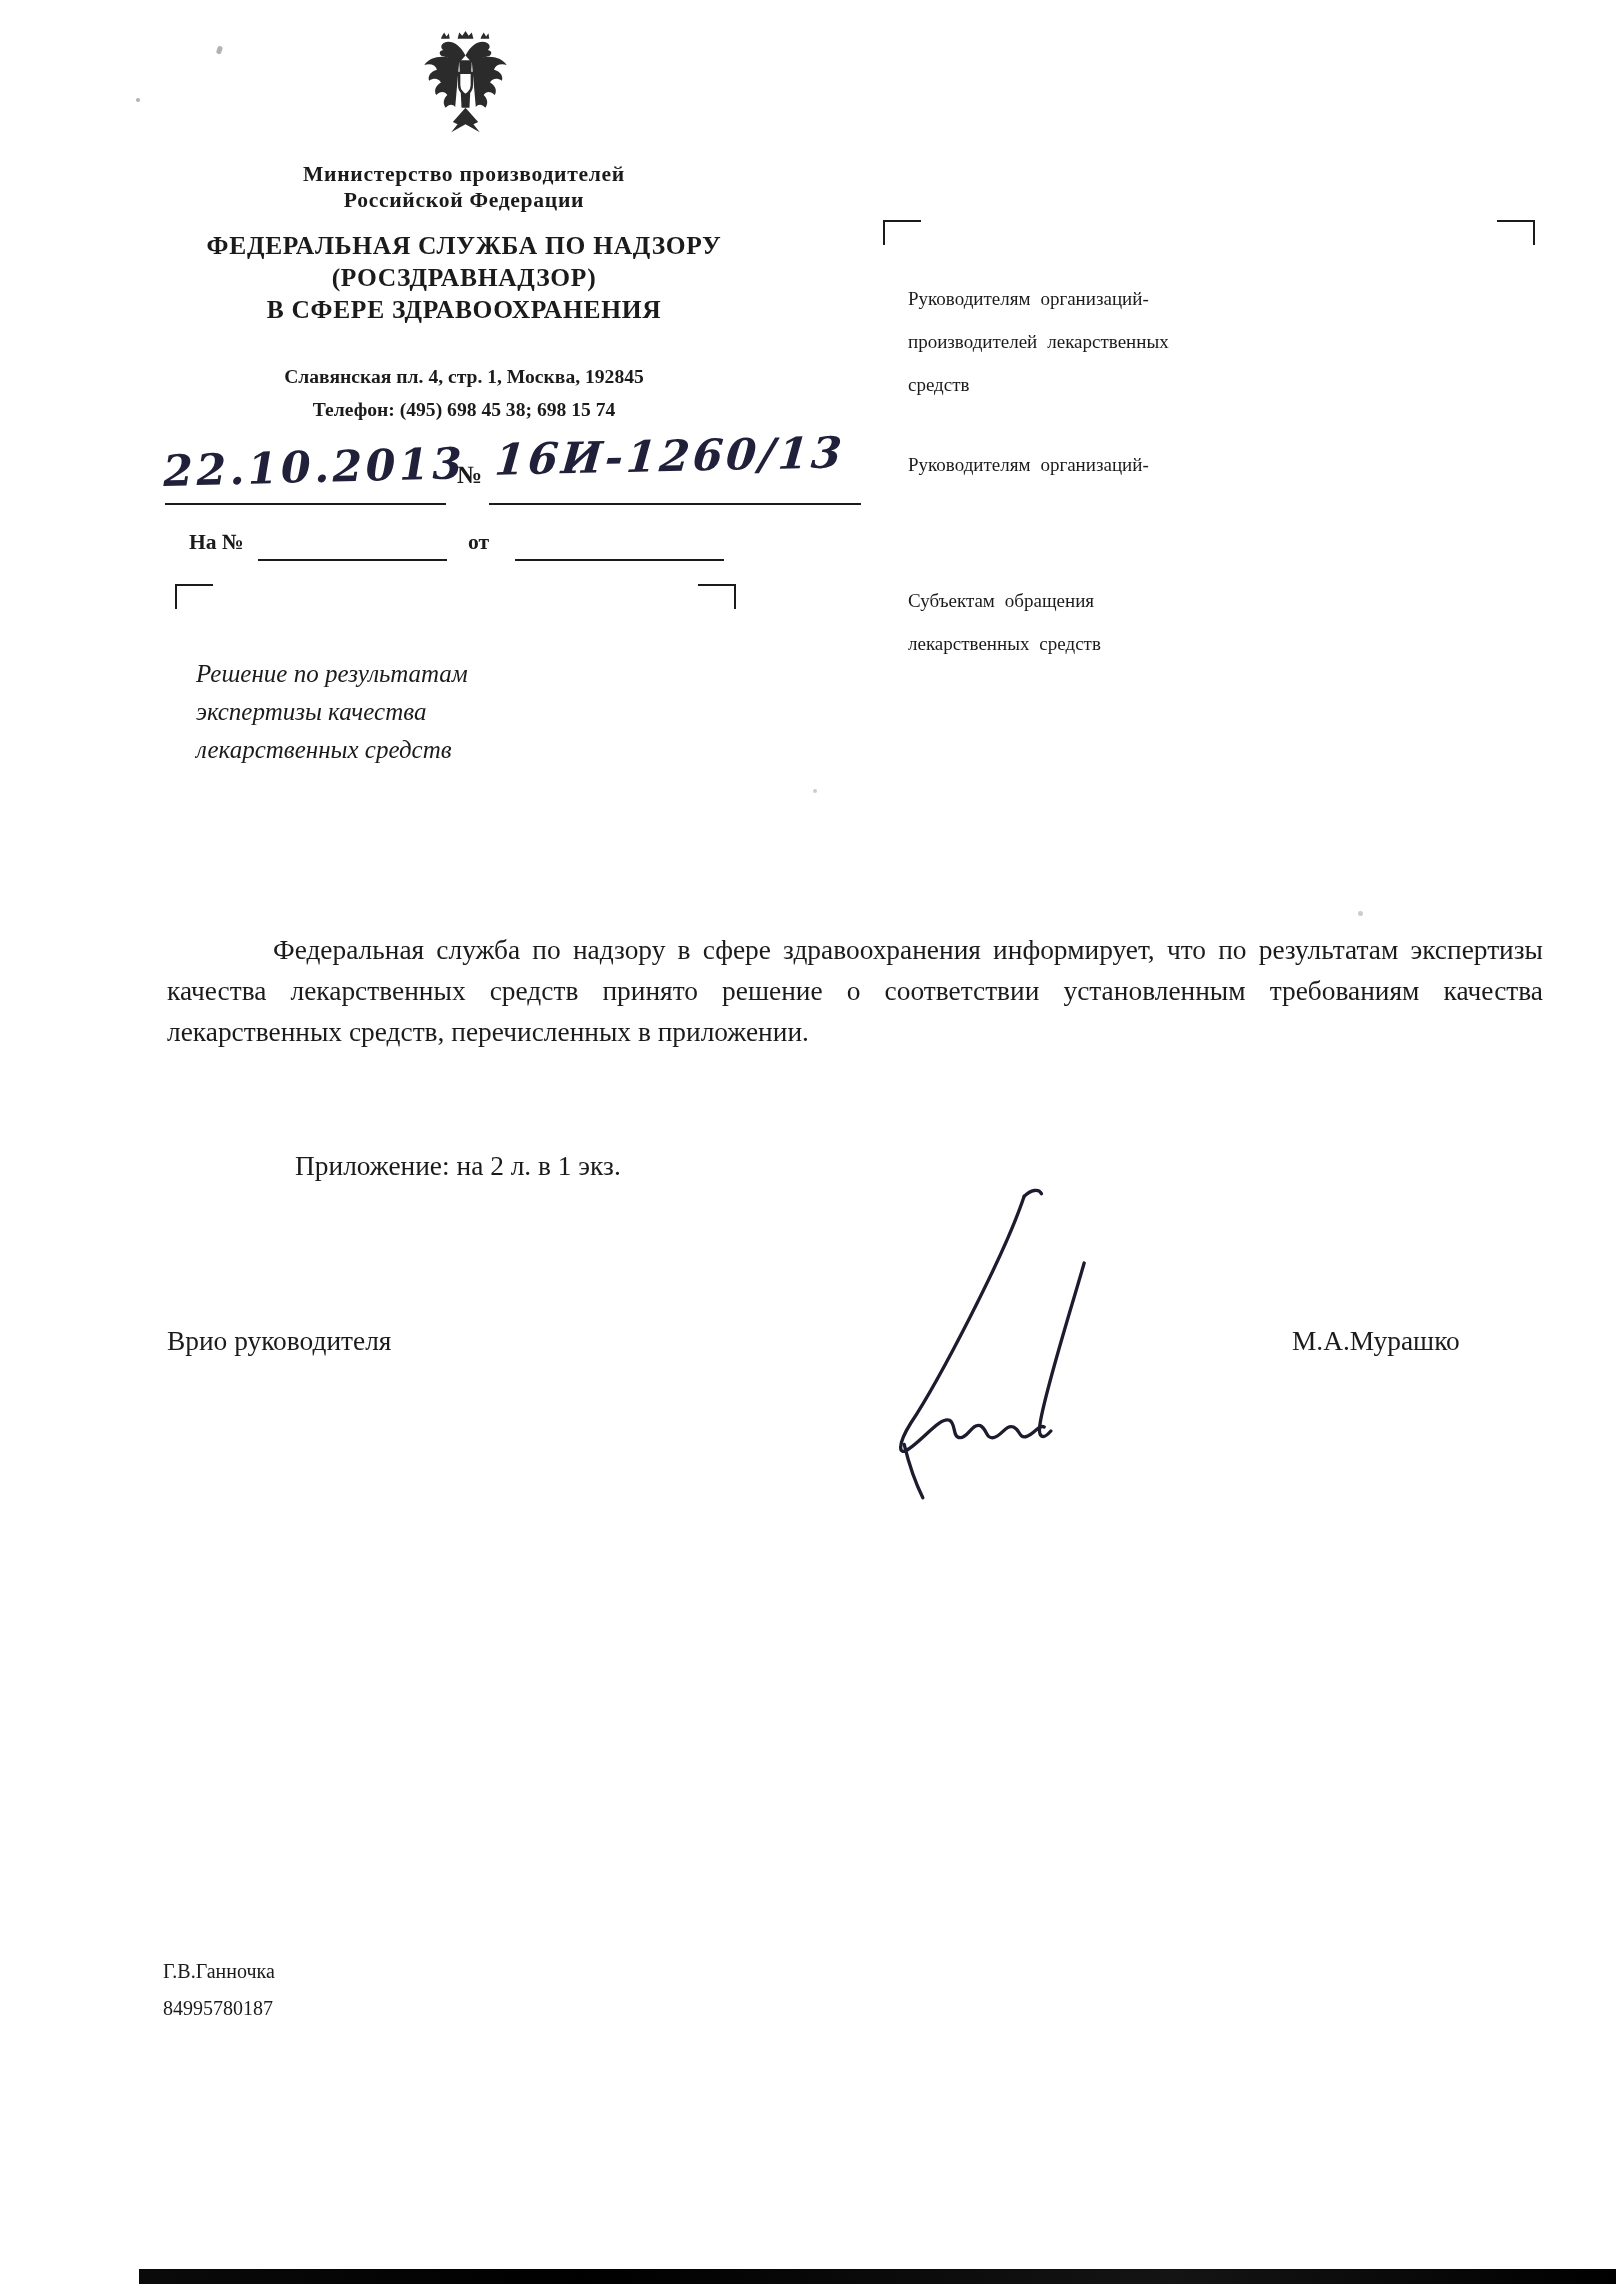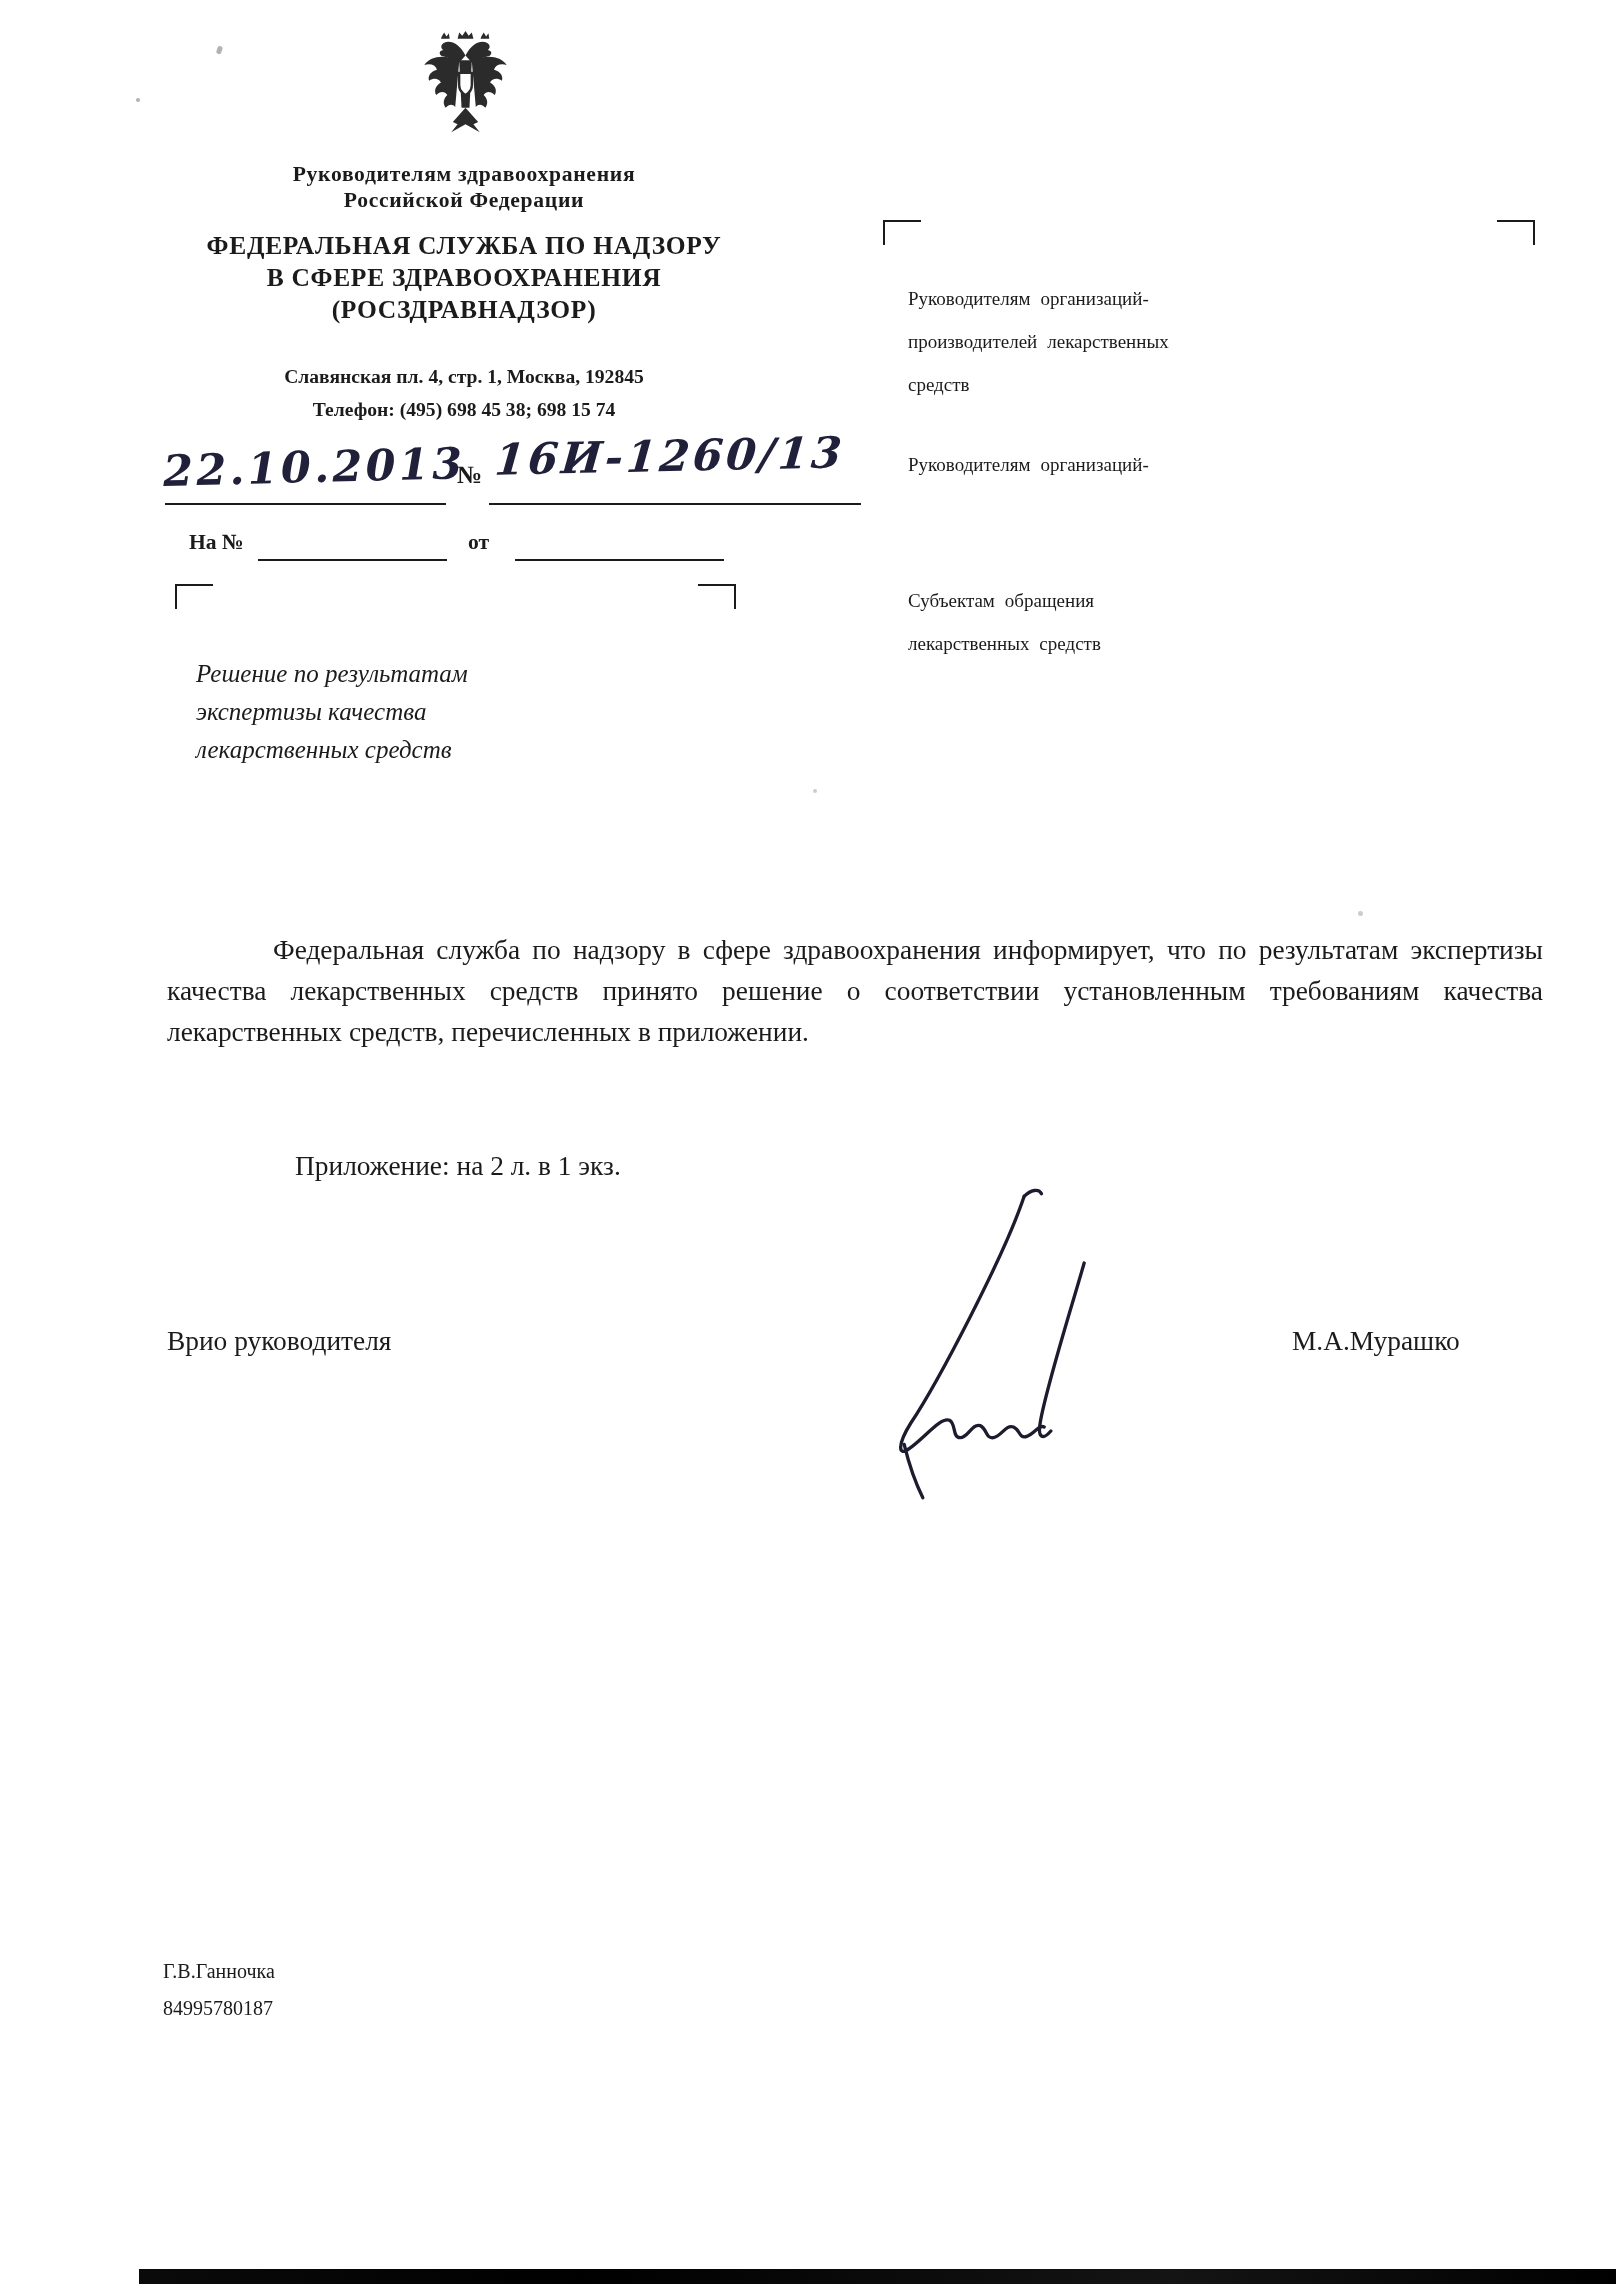--- a/index.html
+++ b/index.html
@@ -98,27 +98,27 @@
         <path d="M52 40 C36 30 16 32 8 44 c8 -2 14 0 16 6 c-8 2 -12 8 -10 14 c6 -4 12 -3 15 2 c-7 4 -9 10 -6 16 c5 -5 11 -5 14 0 c-5 5 -6 11 -2 16 c4 -5 9 -5 12 -1 z"></path>
         <path d="M68 40 C84 30 104 32 112 44 c-8 -2 -14 0 -16 6 c8 2 12 8 10 14 c-6 -4 -12 -3 -15 2 c7 4 9 10 6 16 c-5 -5 -11 -5 -14 0 c5 5 6 11 2 16 c-4 -5 -9 -5 -12 -1 z"></path>
         <path d="M52 38 h16 l-3 60 h-10 z"></path>
         <path d="M60 98 l-16 18 l6 3 l-8 10 l18 -10 l18 10 l-8 -10 l6 -3 z"></path>
       </g>
       <path d="M52 54 h16 v16 c0 8 -8 12 -8 12 s-8 -4 -8 -12 z" fill="#ffffff" stroke="#2b2b2b" stroke-width="3"></path>
     </svg>
   </div>
 
   <div class="abs lh-block ministry">
-    <div>Руководителям здравоохранения</div>
+    <div>Министерство производителей</div>
     <div>Российской Федерации</div>
   </div>
   <div class="abs lh-block service">
     <div>ФЕДЕРАЛЬНАЯ СЛУЖБА ПО НАДЗОРУ</div>
+    <div>(РОСЗДРАВНАДЗОР)</div>
     <div>В СФЕРЕ ЗДРАВООХРАНЕНИЯ</div>
-    <div>(РОСЗДРАВНАДЗОР)</div>
   </div>
   <div class="abs lh-block addr">Славянская пл. 4, стр. 1, Москва, 192845</div>
   <div class="abs lh-block phone">Телефон: (495) 698 45 38; 698 15 74</div>
 
   <div class="abs handwritten hw-date">22.10.2013</div>
   <div class="abs no-sign">№</div>
   <div class="abs handwritten hw-number">16И-1260/13</div>
   <div class="abs fill-line u-date"></div>
   <div class="abs fill-line u-number"></div>
 

